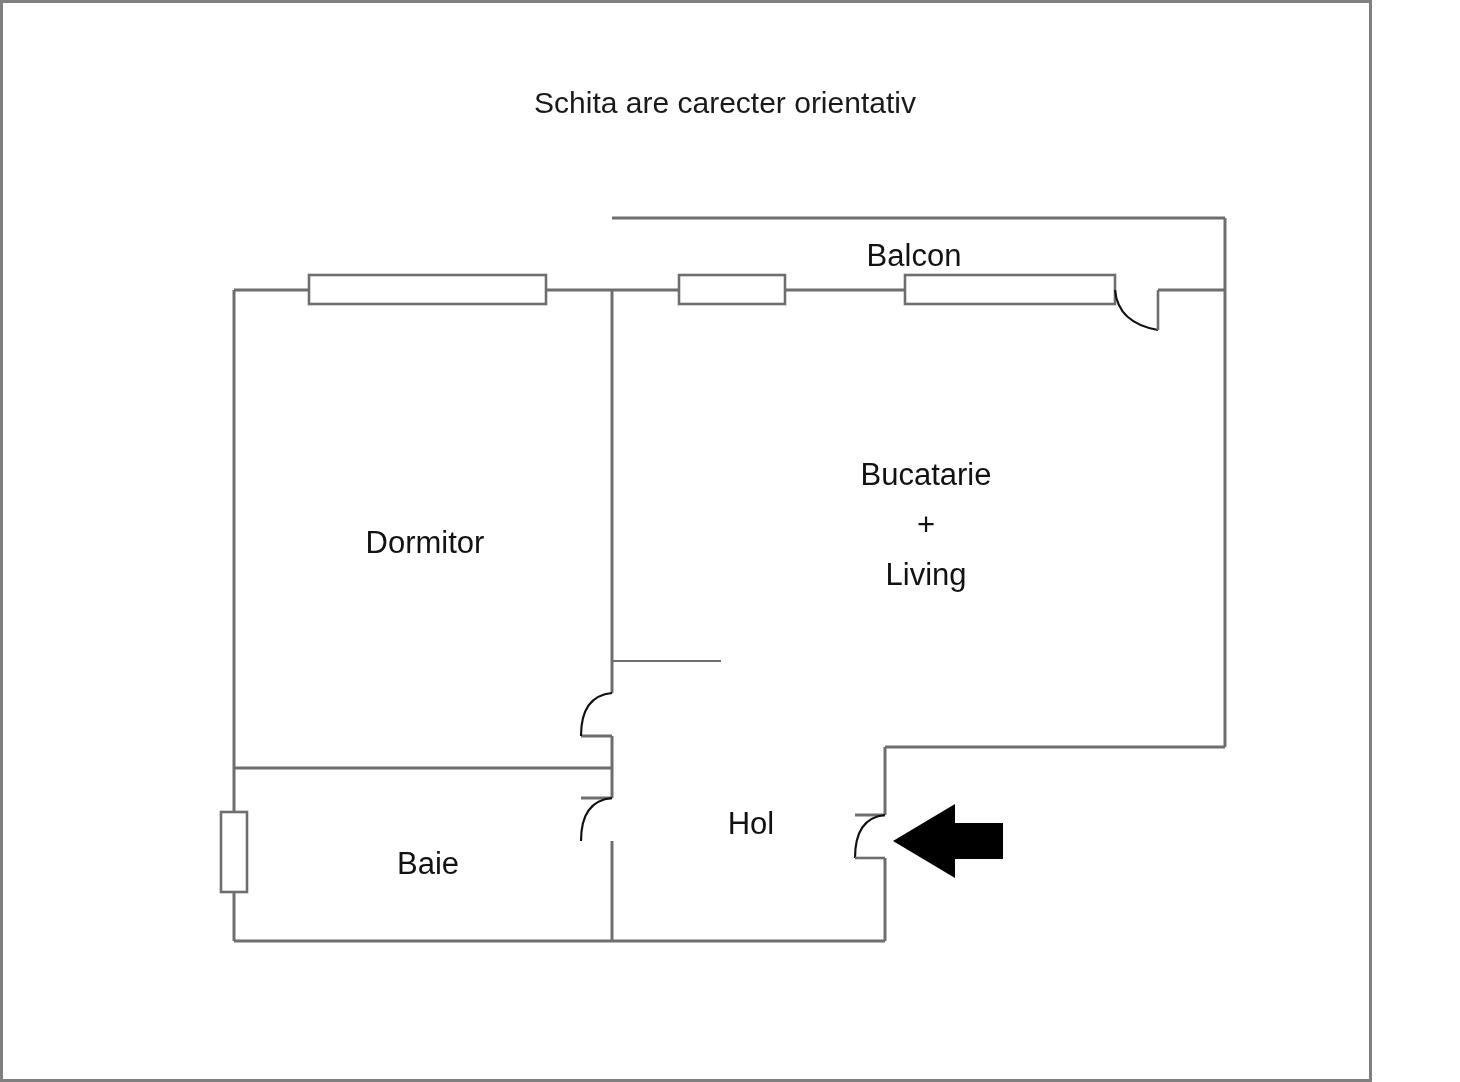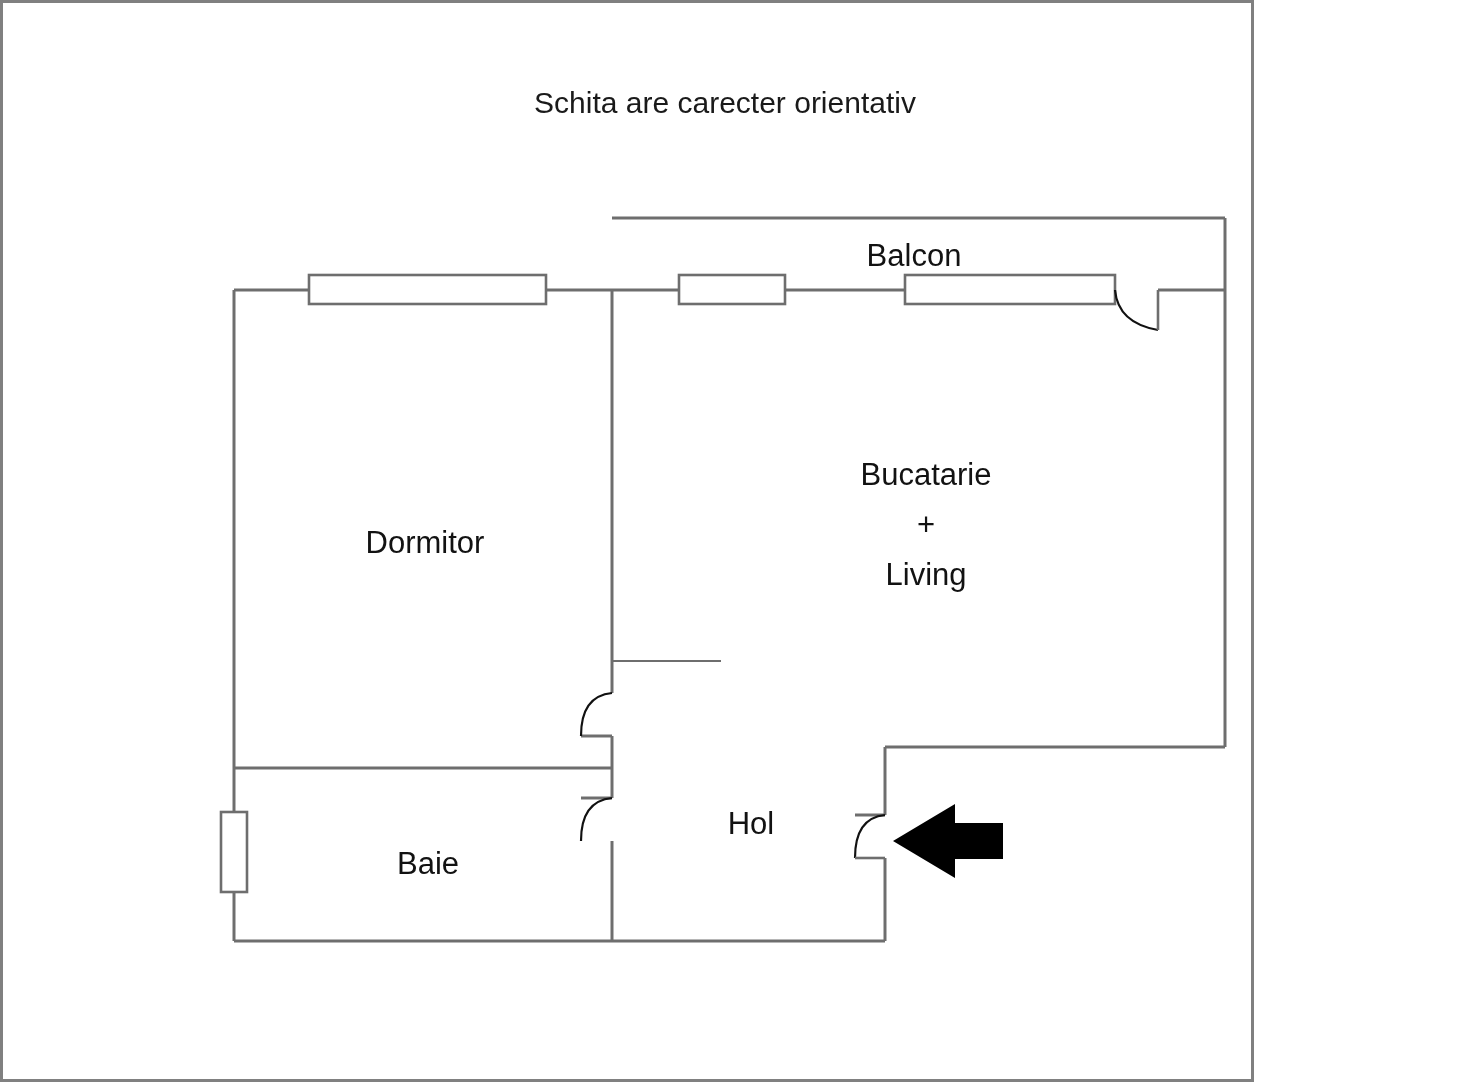--- a/index.html
+++ b/index.html
@@ -10,21 +10,21 @@
   body {
     width: 1460px;
     height: 1082px;
     font-family: "Liberation Sans", sans-serif;
     overflow: hidden;
   }
   #page-frame {
     position: absolute;
     left: 0;
     top: 0;
-    width: 1254px;
+    width: 1372px;
     height: 1082px;
     box-sizing: border-box;
     border: 3px solid #808080;
     background: #ffffff;
   }
   #plan-svg {
     position: absolute;
     left: 0;
     top: 0;
     display: block;

